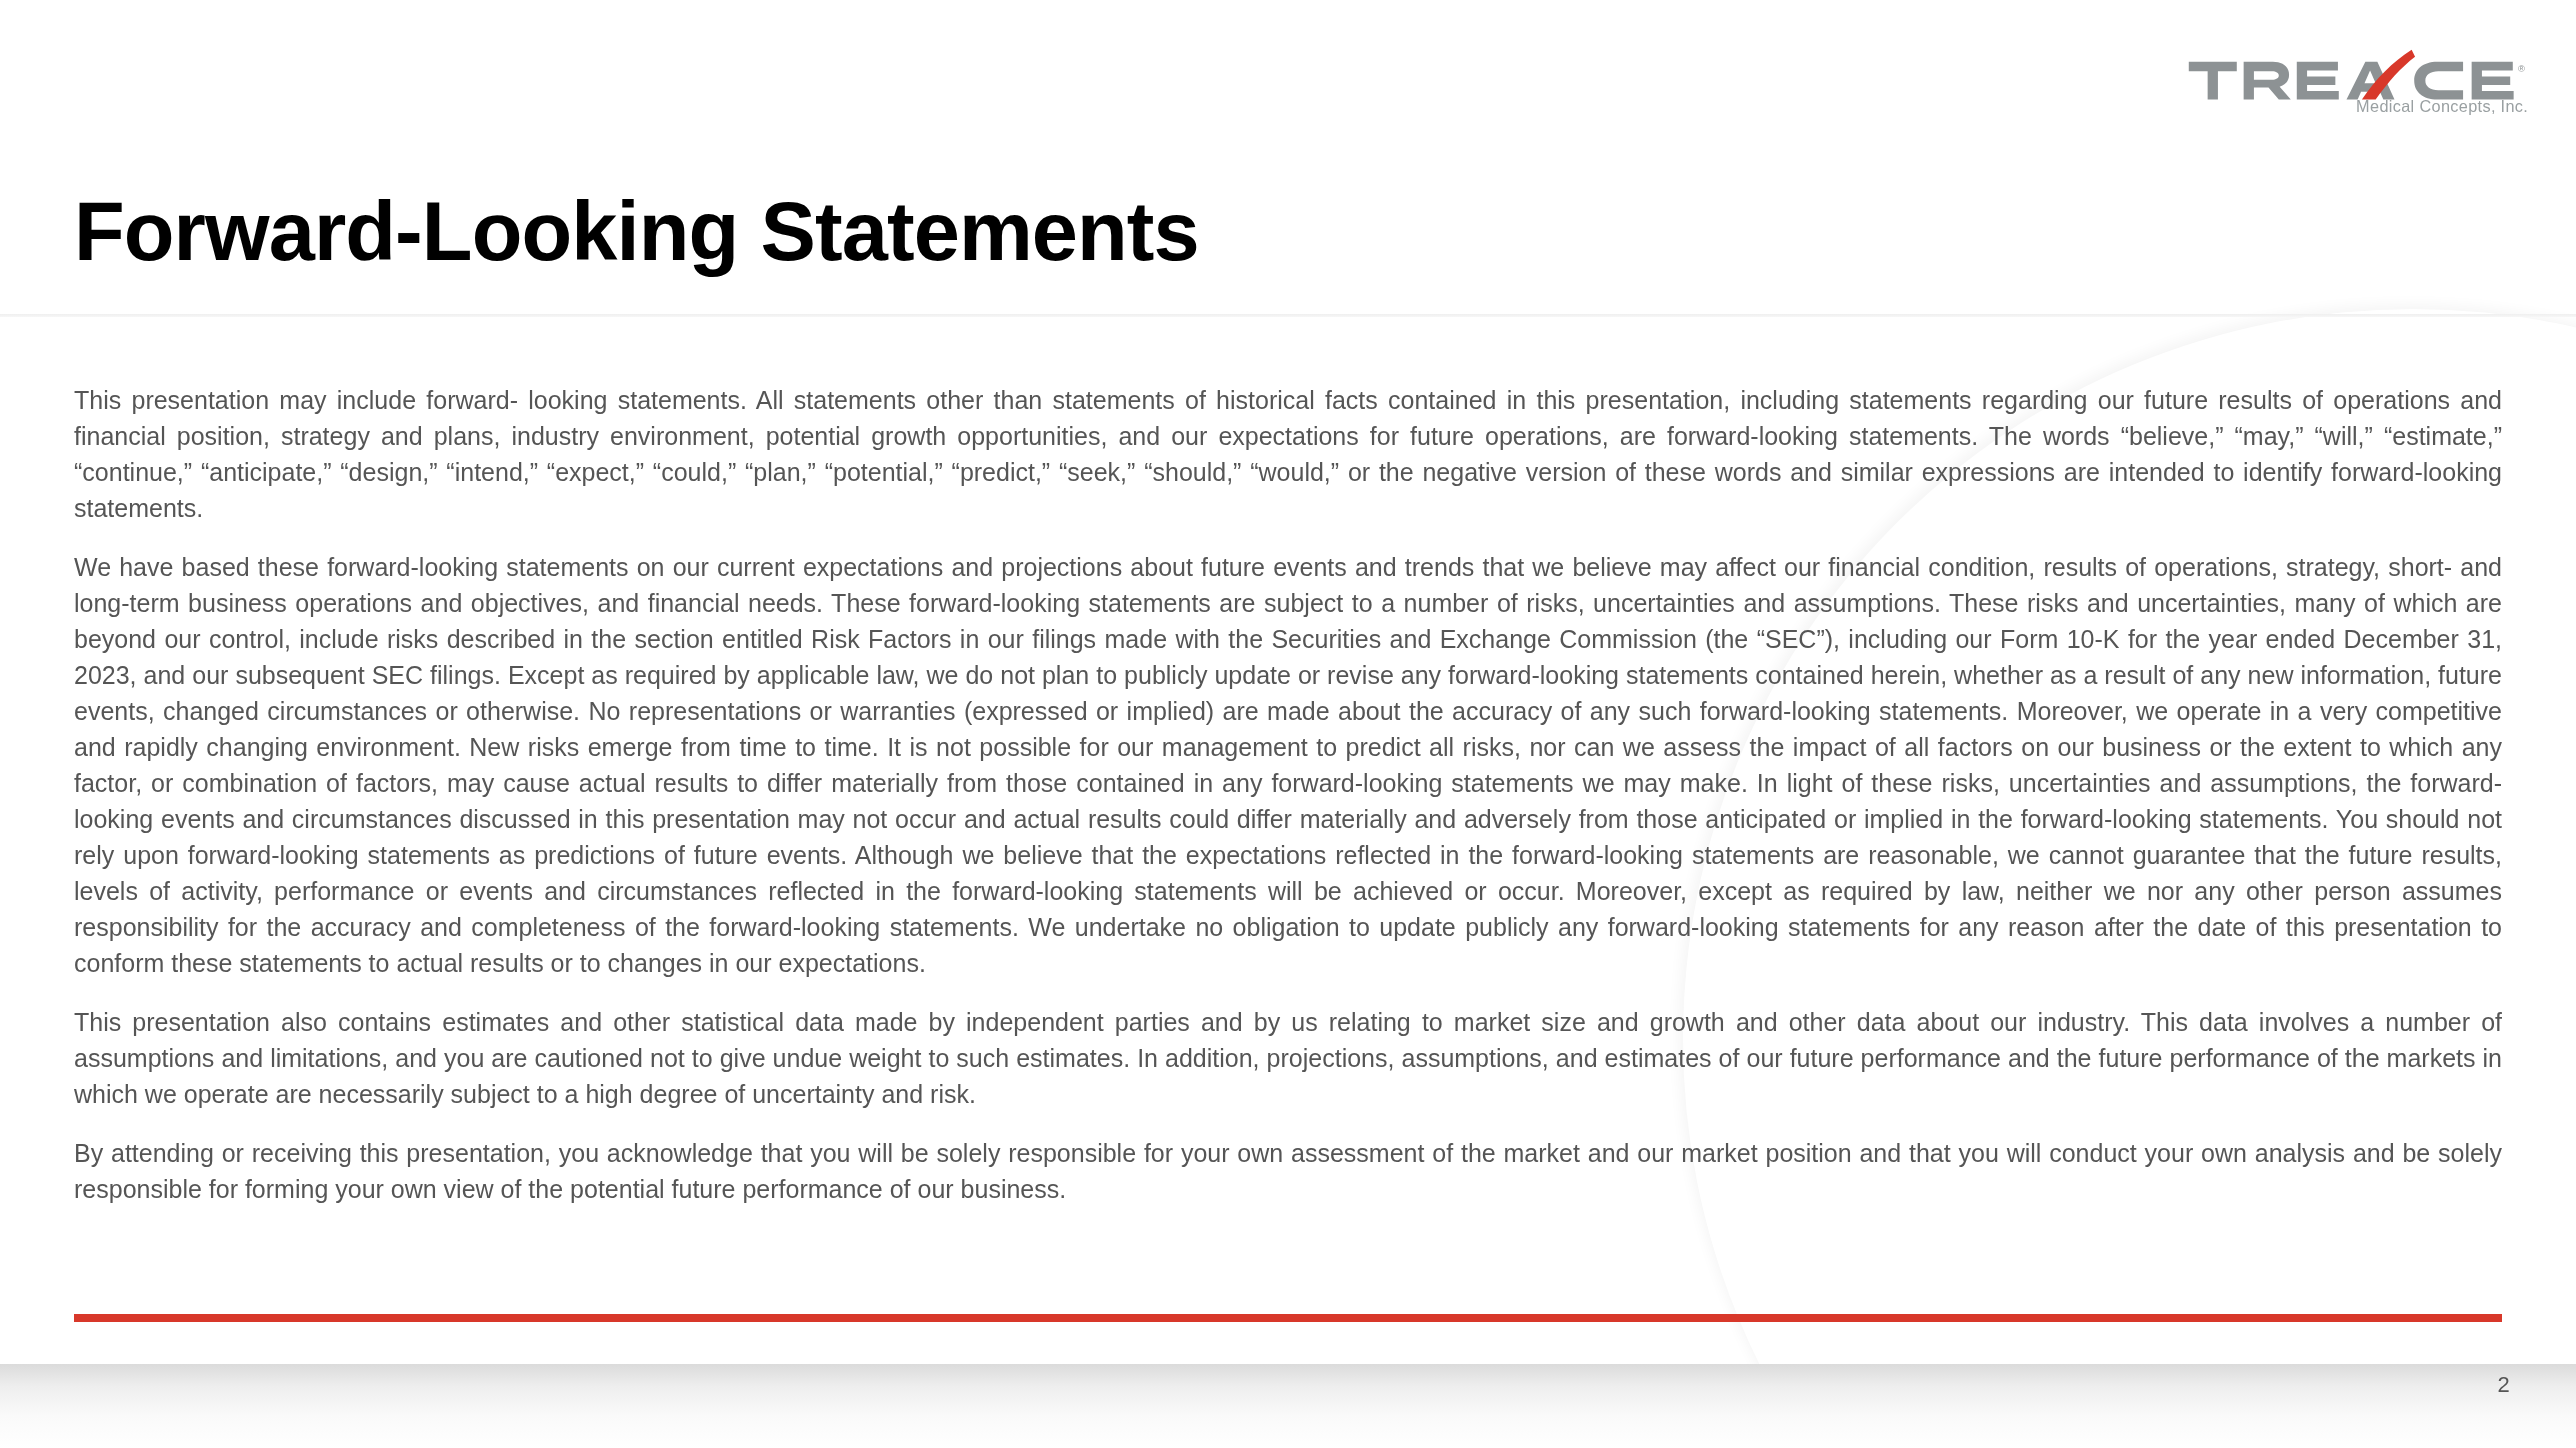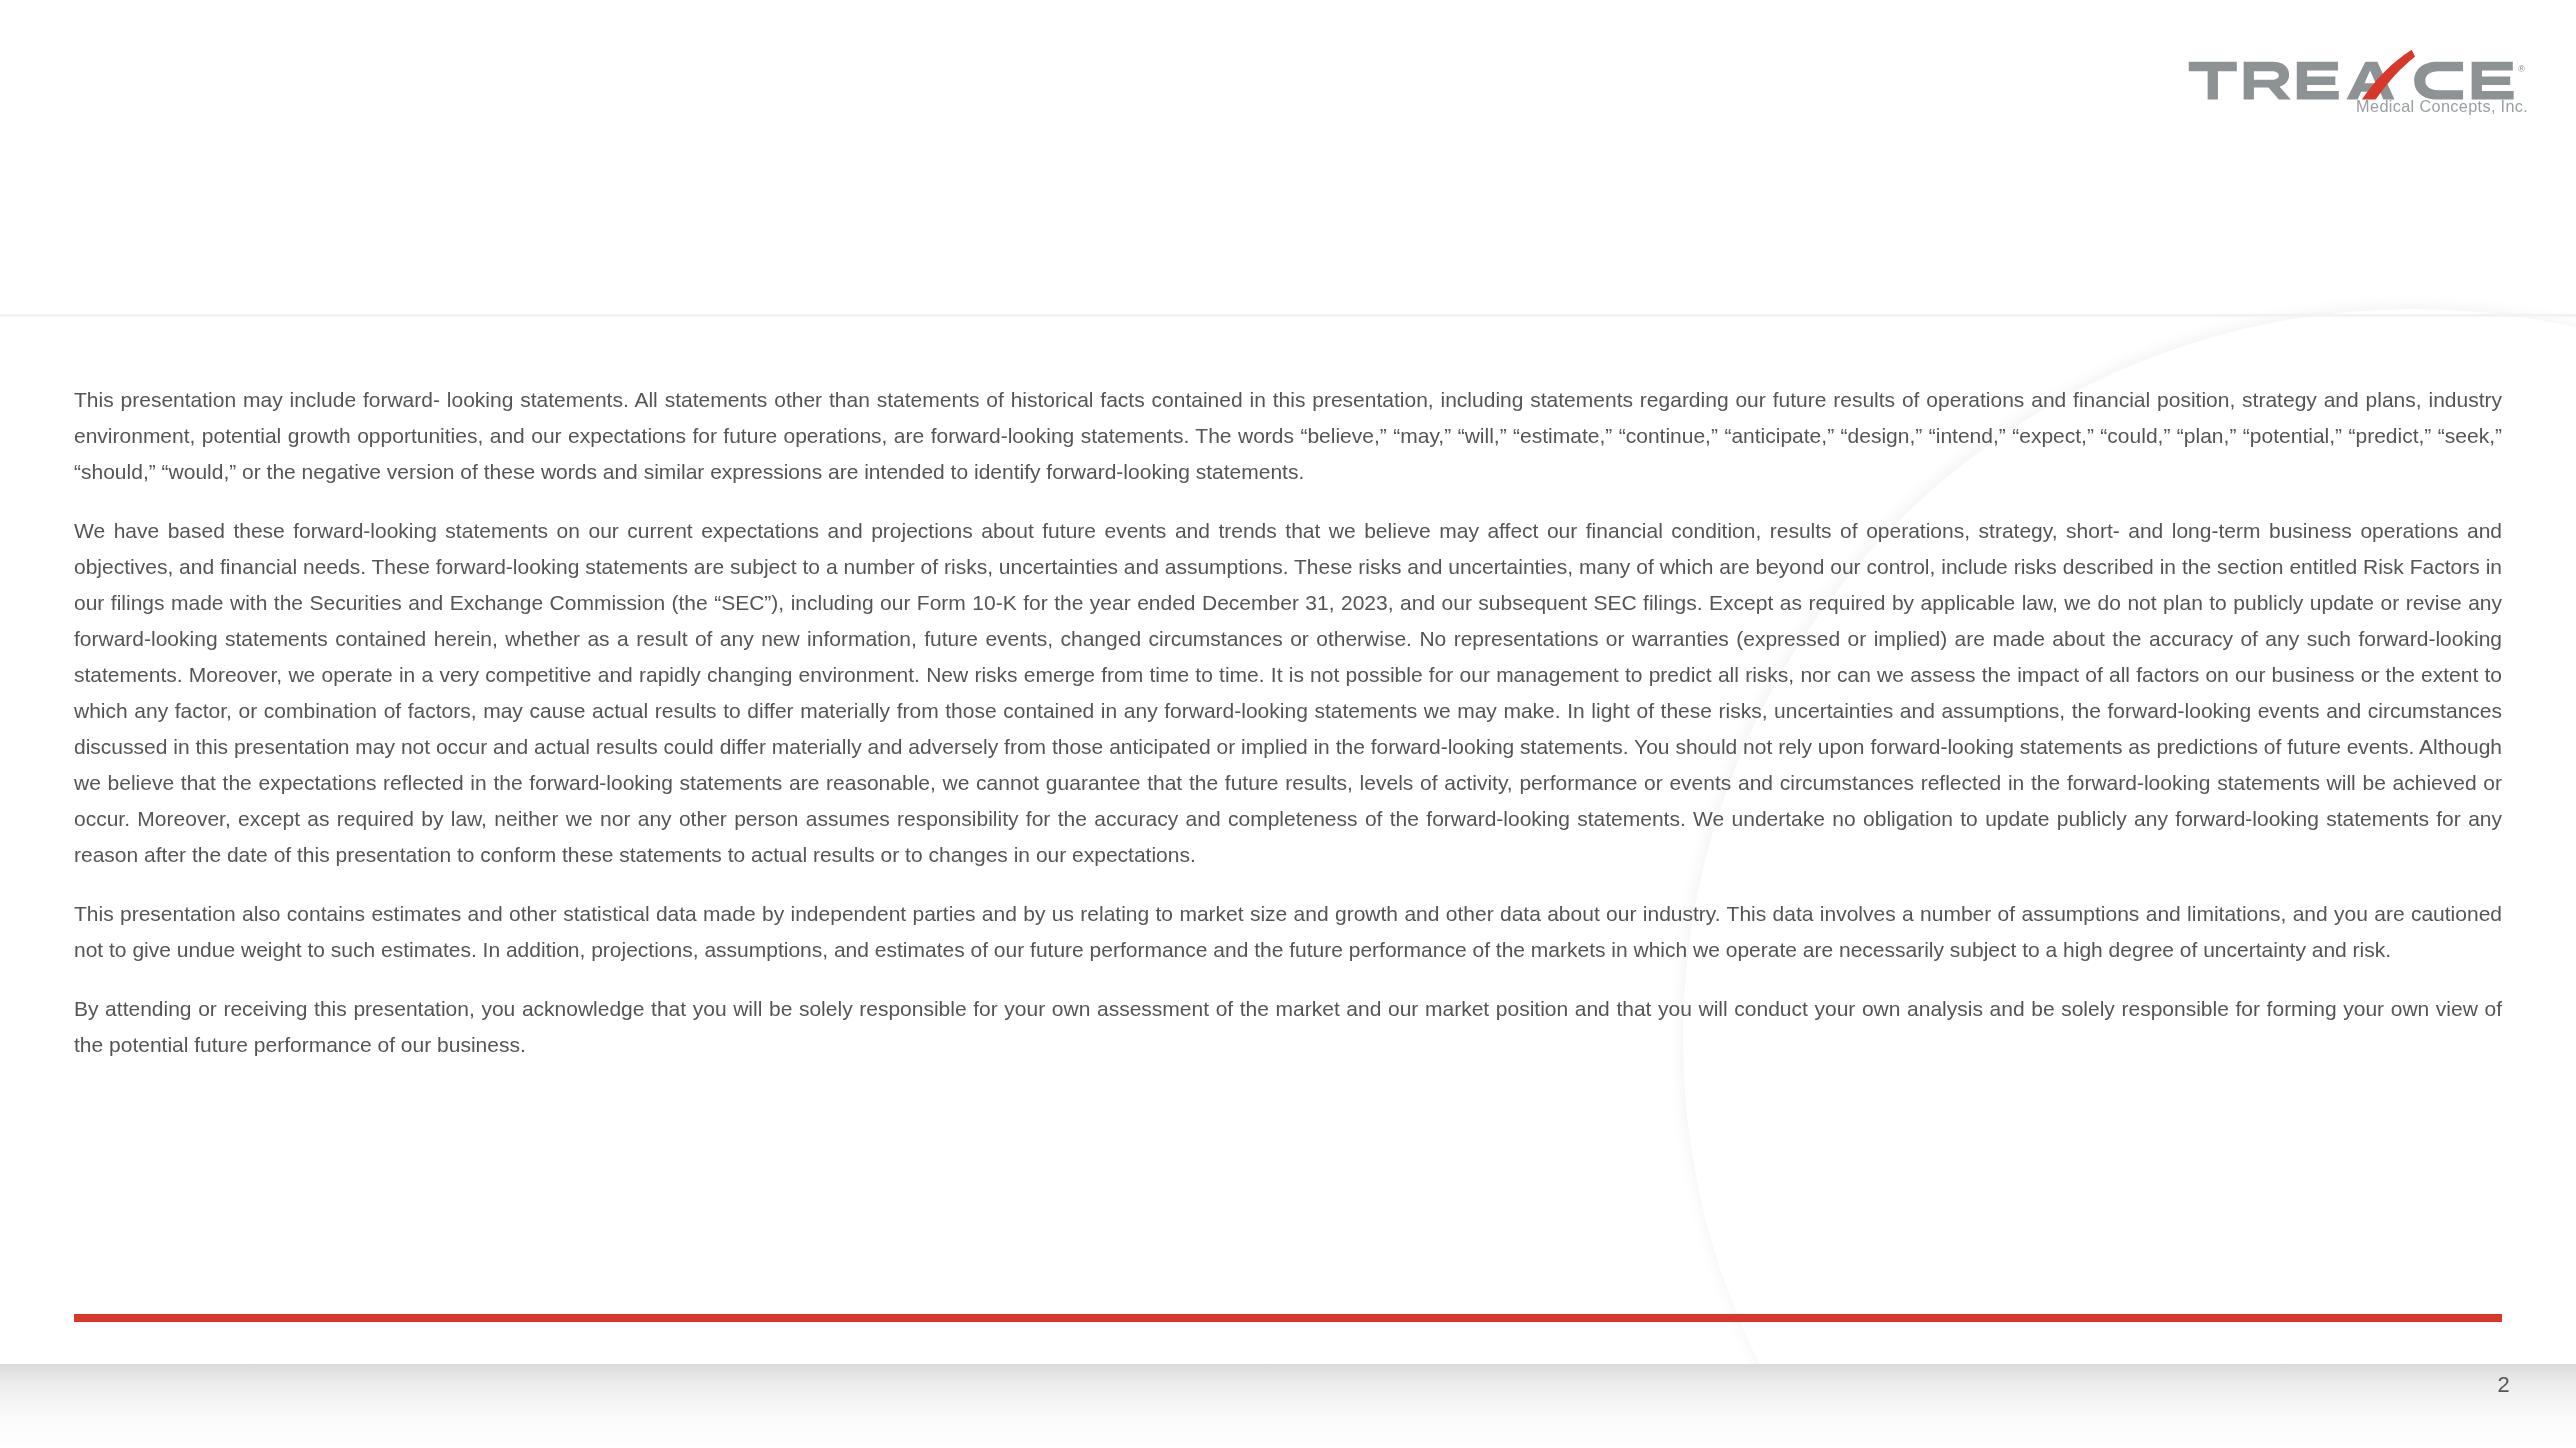--- a/index.html
+++ b/index.html
@@ -101,21 +101,21 @@
   
   #body-copy {
     position: absolute;
     left: 74px;
     top: 382px;
     width: 2428px;
     z-index: 4;
   }
   .para {
     color: #555555;
-    font-size: 21px;
+    font-size: 25px;
     line-height: 36px;
     text-align: justify;
     text-justify: inter-word;
     margin: 0 0 23px 0;
     -webkit-hyphens: none;
     hyphens: none;
   }
   .para:last-child { margin-bottom: 8px; }
 
   
@@ -172,20 +172,21 @@
         </g>
 
         <path d="M262 8 C240 22 220 42 204 66 l16 0 C234 46 250 28 266 16 z" fill="#d8382a"></path>
 
         <text x="386" y="34" font-family="'Liberation Sans', sans-serif" font-size="11" fill="#8d9294">®</text>
 
         <text x="398" y="80" text-anchor="end" font-family="'Liberation Sans', sans-serif" font-size="19" letter-spacing="0.4" fill="#9aa0a2">Medical Concepts, Inc.</text>
       </svg>
     </div>
 
+    <h1 id="page-title">Forward-Looking Statements</h1>
 
     <div id="body-copy">
       <p class="para">This presentation may include forward- looking statements. All statements other than statements of historical facts contained in this presentation, including statements regarding our future results of operations and financial position, strategy and plans, industry environment, potential growth opportunities, and our expectations for future operations,  are forward-looking statements. The words “believe,” “may,” “will,” “estimate,” “continue,” “anticipate,” “design,” “intend,” “expect,” “could,” “plan,” “potential,” “predict,” “seek,” “should,” “would,” or the negative version of these words and similar expressions are intended to identify forward-looking statements.</p>
       <p class="para">We have based these forward-looking statements on our current expectations and projections about future events and trends that we believe may affect our financial condition, results of operations, strategy, short- and long-term business operations and objectives, and financial needs. These forward-looking statements are subject to a number of risks, uncertainties and assumptions. These risks and uncertainties, many of which are beyond our control, include risks described in the section entitled Risk Factors in our filings made with the Securities and Exchange Commission (the “SEC”), including our Form 10-K for the year ended December 31, 2023, and our subsequent SEC filings. Except as required by applicable law, we do not plan to publicly update or revise any forward-looking statements contained herein, whether as a result of any new information, future events, changed circumstances or otherwise. No representations or warranties (expressed or implied) are made about the accuracy of any such forward-looking statements. Moreover, we operate in a very competitive and rapidly changing environment. New risks emerge from time to time. It is not possible for our management to predict all risks, nor can we assess the impact of all factors on our business or the extent to which any factor, or combination of factors, may cause actual results to differ materially from those contained in any forward-looking statements we may make. In light of these risks, uncertainties and assumptions, the forward-looking events and circumstances discussed in this presentation may not occur and actual results could differ materially and adversely from those anticipated or implied in the forward-looking statements. You should not rely upon forward-looking statements as predictions of future events. Although we believe that the expectations reflected in the forward-looking statements are reasonable, we cannot guarantee that the future results, levels of activity, performance or events and circumstances reflected in the forward-looking statements will be achieved or occur. Moreover, except as required by law, neither we nor any other person assumes responsibility for the accuracy and completeness of the forward-looking statements. We undertake no obligation to update publicly any forward-looking statements for any reason after the date of this presentation to conform these statements to actual results or to changes in our expectations.</p>
       <p class="para">This presentation also contains estimates and other statistical data made by independent parties and by us relating to market size and growth and other data about our industry. This data involves a number of assumptions and limitations, and you are cautioned not to give undue weight to such estimates. In addition, projections, assumptions, and estimates of our future performance and the future performance of the markets in which we operate are necessarily subject to a high degree of uncertainty and risk.</p>
       <p class="para">By attending or receiving this presentation, you acknowledge that you will be solely responsible for your own assessment of the market and our market position and that you will conduct your own analysis and be solely responsible for forming your own view of the potential future performance of our business.</p>
     </div>
 
     <div id="red-rule"></div>
 

